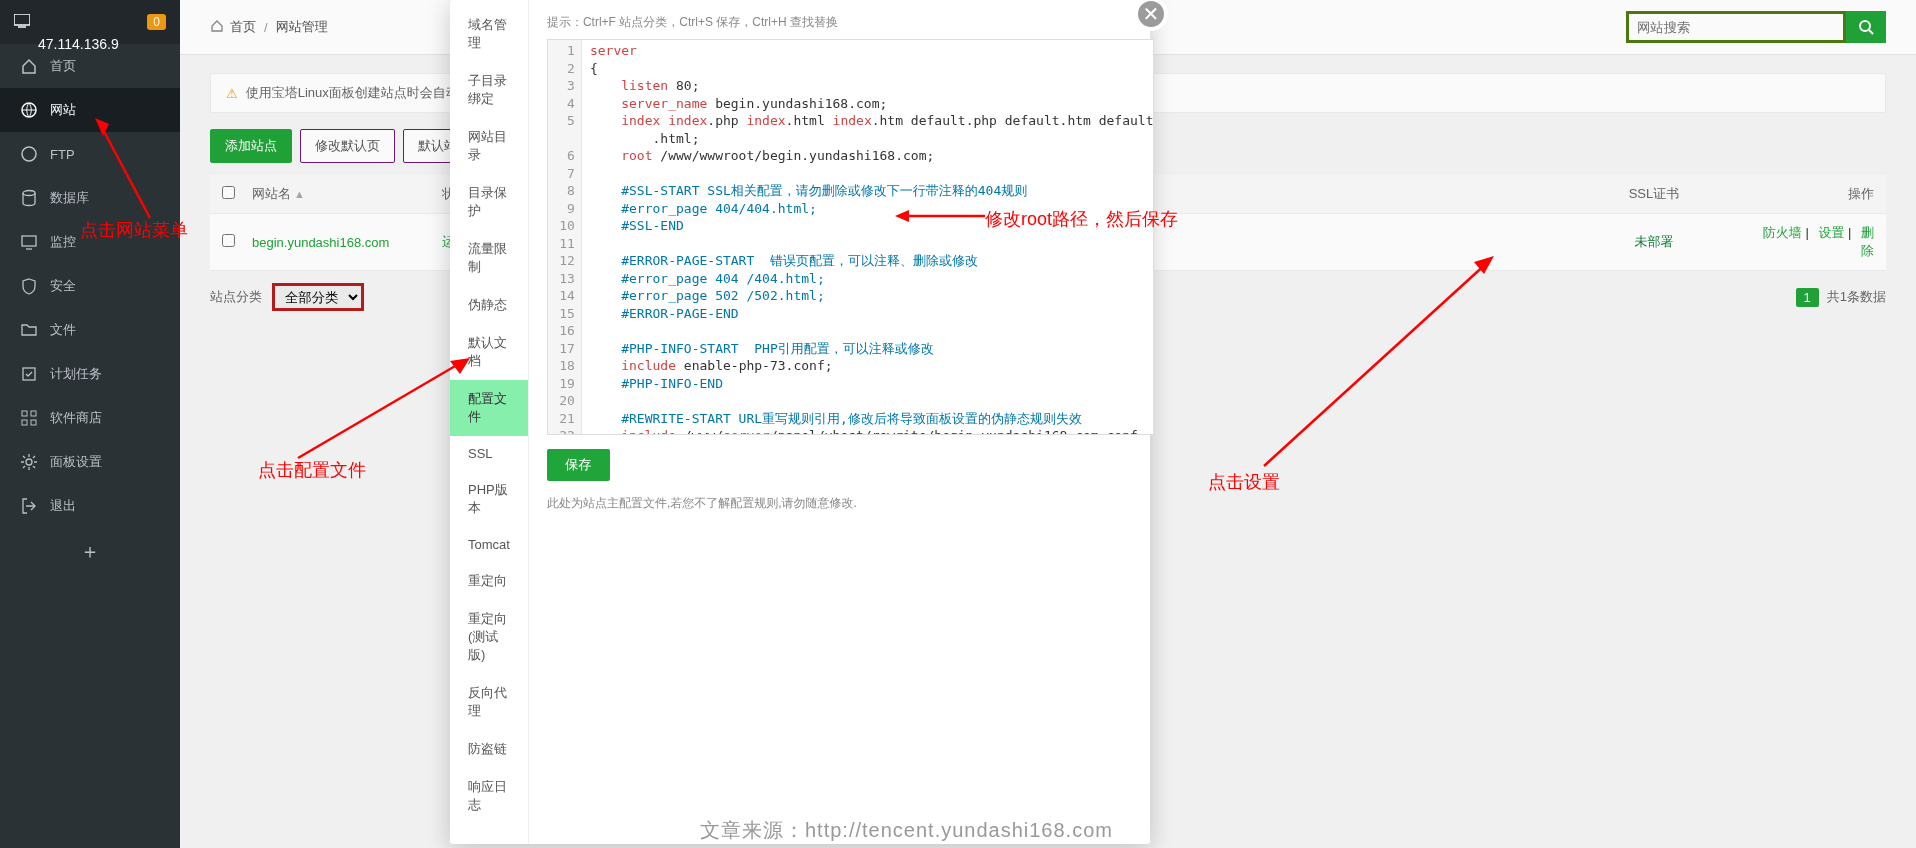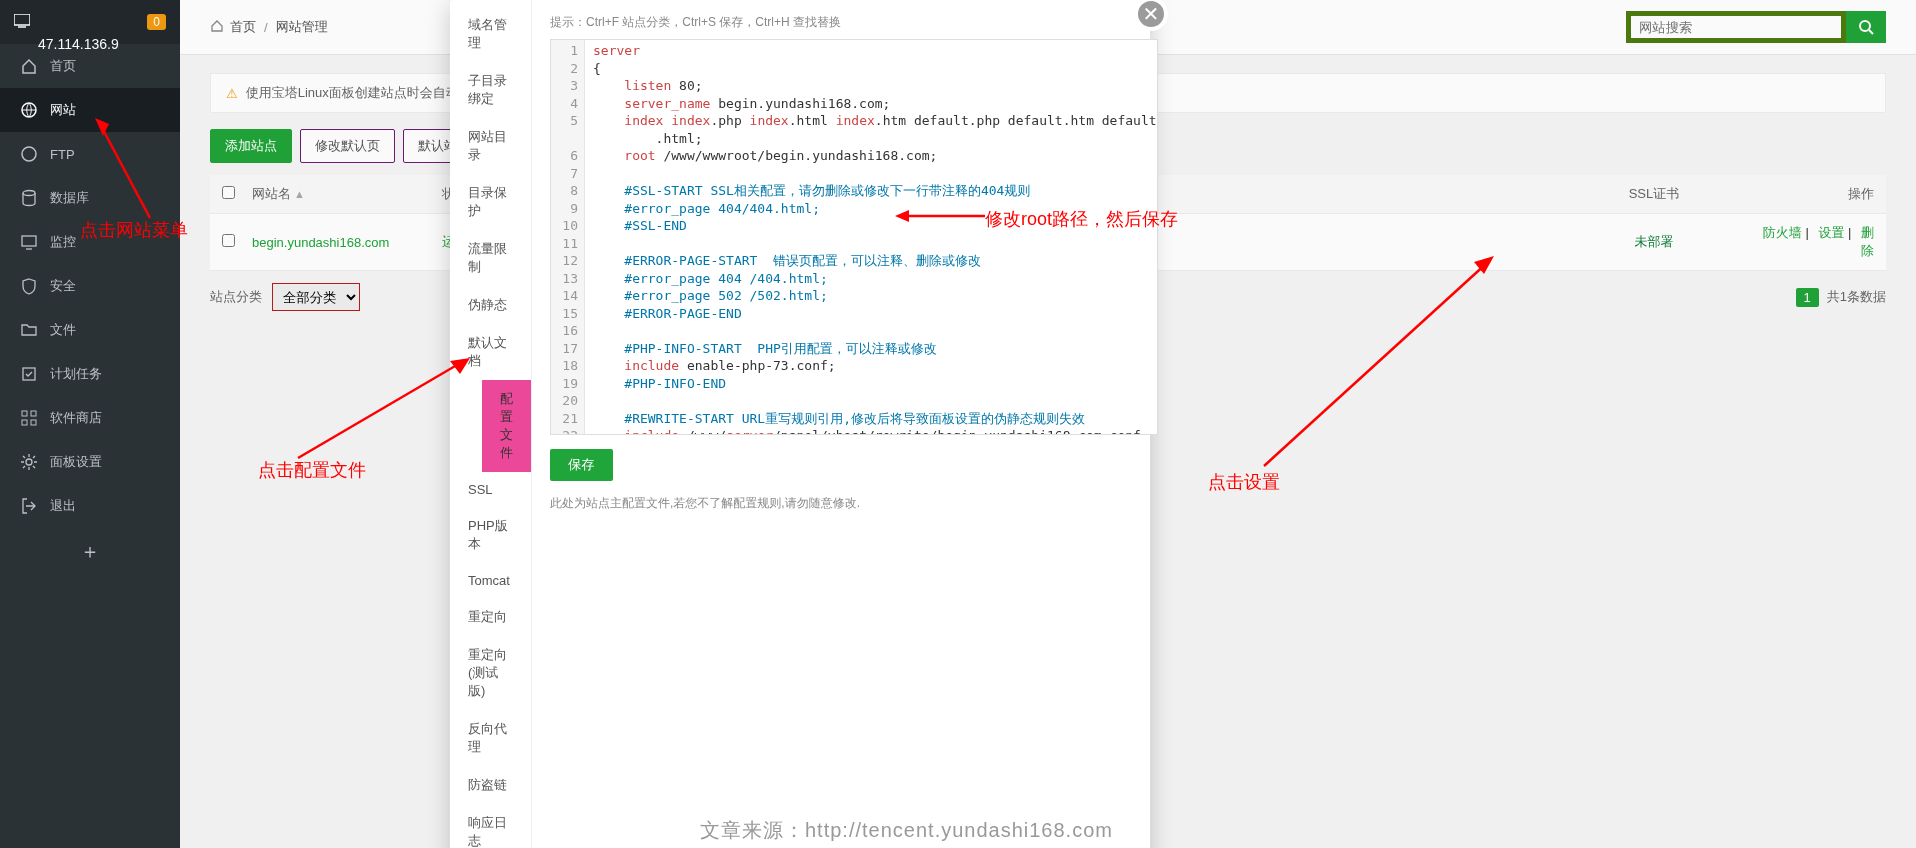--- a/index.html
+++ b/index.html
@@ -12,21 +12,21 @@
 .menu-item { display: flex; align-items: center; height: 44px; padding: 0 20px; cursor: pointer; color: #c0c4cc; }
 .menu-item.active { background: #1a1f23; color: #fff; }
 .menu-item .icon { width: 18px; margin-right: 12px; display:flex; align-items:center; justify-content:center;}
 .menu-add { text-align: center; padding: 10px 0; font-size: 20px; color: #c0c4cc; cursor: pointer; }
 
 .main { position: absolute; left: 180px; right: 0; top: 0; bottom: 0; background: #f5f5f5; }
 .breadcrumb-bar { height: 55px; display: flex; align-items: center; padding: 0 30px; background: #fff; border-bottom: 1px solid #e6e6e6; color: #555;}
 .breadcrumb-bar a { color: #555; text-decoration: none; }
 .breadcrumb-bar .sep { margin: 0 8px; color: #999; }
 .breadcrumb-bar .search-wrap { margin-left: auto; display: flex; }
-.search-input { width: 220px; height: 32px; border: 5px solid #4d7c0f; padding: 0 8px; outline: none; }
+.search-input { width: 220px; height: 32px; border: 3px solid #4d7c0f; padding: 0 8px; outline: none; }
 .search-btn { width: 40px; height: 32px; background: #20a53a; border: none; display:flex; align-items:center; justify-content:center; cursor:pointer;}
 .search-btn svg { fill:#fff; }
 
 .content { padding: 18px 30px; }
 .alert { background: #fff; border: 1px solid #eee; padding: 10px 15px; display: flex; align-items: center; color: #666; margin-bottom: 16px;}
 .alert .warn-icon { color: #f39c12; margin-right: 8px; }
 .btn-row { display: flex; gap: 8px; margin-bottom: 12px; }
 .btn { padding: 7px 14px; border: 1px solid #701a75; background: #fff; color: #555; cursor: pointer; font-size: 13px; border-radius: 2px;}
 .btn.green { background: #20a53a; border-color: #20a53a; color: #fff; }
 .table-header, .table-row { display: flex; align-items: center; background: #fff; border-bottom: 1px solid #eee; padding: 10px 12px; font-size:13px;}
@@ -38,30 +38,30 @@
 .col-ssl { width: 180px; text-align:center;}
 .col-ops { width: 130px; text-align: right; }
 .col-ops a { margin-left: 6px; color:#20a53a; text-decoration:none;}
 .sort-icon { color:#aaa; font-size:11px; margin-left:3px;}
 .site-name { color: #20a53a; word-break: break-all; display:inline-block; max-width:160px;}
 .status-running { color: #20a53a; }
 .ssl-nodeploy { color: #15803d; }
 .table-footer { display:flex; align-items:center; padding: 12px 0; }
 .table-footer .right { margin-left:auto; display:flex; align-items:center; gap:8px;}
 .page-no { background:#20a53a; color:#fff; padding:2px 8px; border-radius:2px;}
-.select { height:28px; border:1px solid #b91c1c; padding:0 6px; }
+.select { height:28px; border:3px solid #b91c1c; padding:0 6px; }
 
 .modal-mask { position:absolute; inset:0; background:rgba(0,0,0,0.02); }
 .modal { position:absolute; left:450px; top:0; width:700px; background:#fff; box-shadow:0 4px 25px rgba(0,0,0,0.2); border-radius:3px; }
 .modal-close { position:absolute; right:-18px; top:-3px; width:34px; height:34px; border-radius:50%; background:#9b9b9b; color:#fff; display:flex; align-items:center; justify-content:center; font-size:20px; cursor:pointer; border:4px solid #fff;}
 .modal-title { padding: 14px 18px; font-size:14px; color:#555; border-bottom:1px solid #eee;}
 .modal-body { display:flex; }
 .modal-nav { width:110px; border-right:1px solid #eee; padding:6px 0 20px 0;}
 .modal-nav-item { padding: 10px 18px; color:#555; cursor:pointer; font-size:13px;}
-.modal-nav-item.active { background:#ec4899; color:#333;margin-left:32px; }
+.modal-nav-item.active { background:#86efac; color:#333; }
 .modal-main { flex:1; padding:14px 18px 24px 18px; }
 .tip { color:#888; font-size:12px; margin-bottom:8px;}
 .code-editor { border:1px solid #ddd; height:396px; overflow:auto; font-family:Consolas,Monaco,monospace; font-size:13px; line-height:17.5px; background:#fff; position:relative;}
 .gutter { position:absolute; left:0; top:0; width:34px; text-align:right; padding:2px 6px 2px 0; color:#999; background:#f5f5f5; border-right:1px solid #e6e6e6; user-select:none;}
 .code { padding:2px 0 2px 42px; white-space:pre; }
 .tok-kw{color:#c44;} .tok-dir{color:#07a;}
 .save-btn { margin-top:14px; background:#20a53a; color:#fff; border:none; padding:7px 18px; cursor:pointer; border-radius:2px;}
 .note { color:#888; font-size:12px; margin-top:14px; }
 
 

